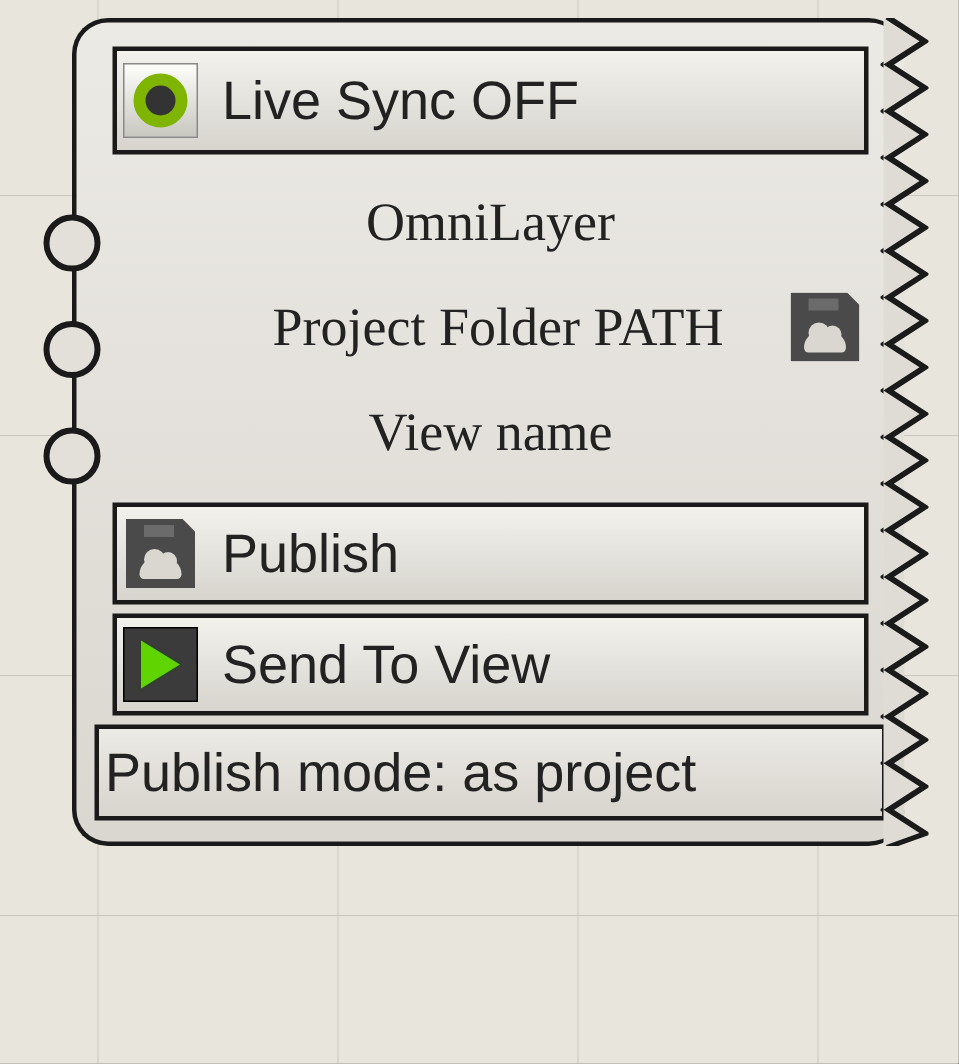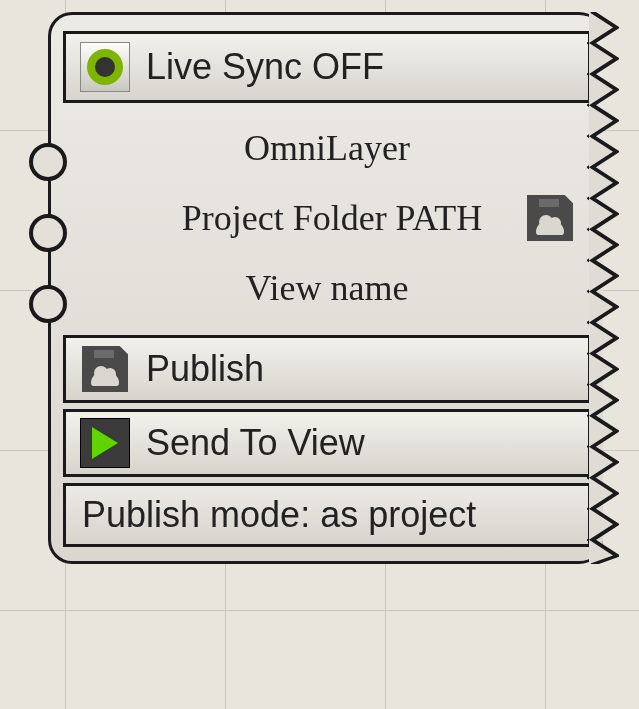--- a/index.html
+++ b/index.html
@@ -46,25 +46,25 @@
     background: #e2e0d8;
     left: -22px;
   }
   .port.p1 { top: 128px; }
   .port.p2 { top: 199px; }
   .port.p3 { top: 270px; }
 
   .row-button {
     border: 3px solid #1a1a1a;
     background: linear-gradient(#f2f1ec, #d6d4cd);
-    margin: 6px 0;
+    margin: 6px 12px;
     display: flex;
     align-items: center;
     height: 72px;
-    padding: 0 14px;
+    padding: 0 4px;
     font-size: 36px;
     color: #222;
   }
   .row-button.small { height: 68px; }
   .row-button .icon-box {
     width: 50px; height: 50px;
     display: flex; align-items: center; justify-content: center;
     margin-right: 16px;
     flex-shrink: 0;
   }
@@ -149,21 +149,21 @@
   }
   .floppy-icon .cloud::before { width: 14px; height: 14px; top: -6px; left: 3px; }
   .floppy-icon .cloud::after  { width: 12px; height: 12px; top: -4px; right: 3px; }
 
   .publish-mode {
     border: 3px solid #1a1a1a;
     background: linear-gradient(#eceae4, #d6d4cd);
     margin-top: 6px;
     height: 64px;
     display: flex; align-items: center;
-    padding: 0 16px;
+    padding: 0 4px;
     font-size: 36px;
     color: #222;
   }
 </style>
 </head>
 <body>
 
 <div class="canvas">
 
   <div class="node">

